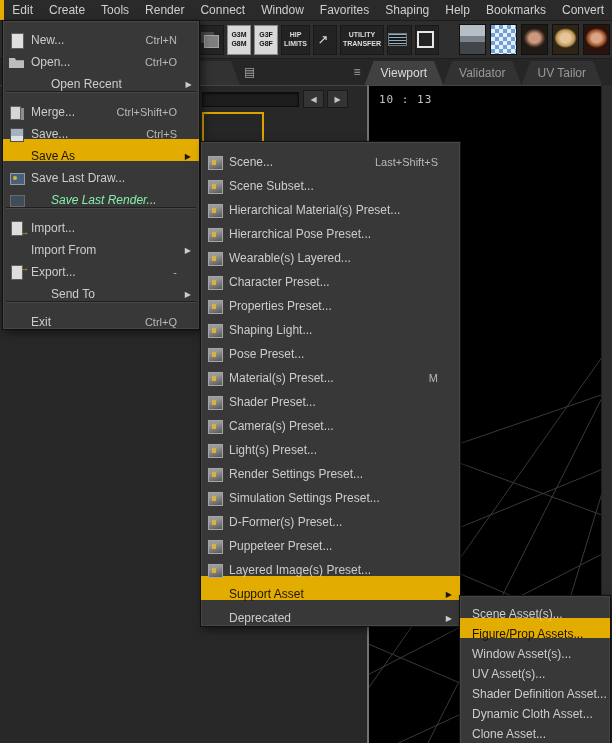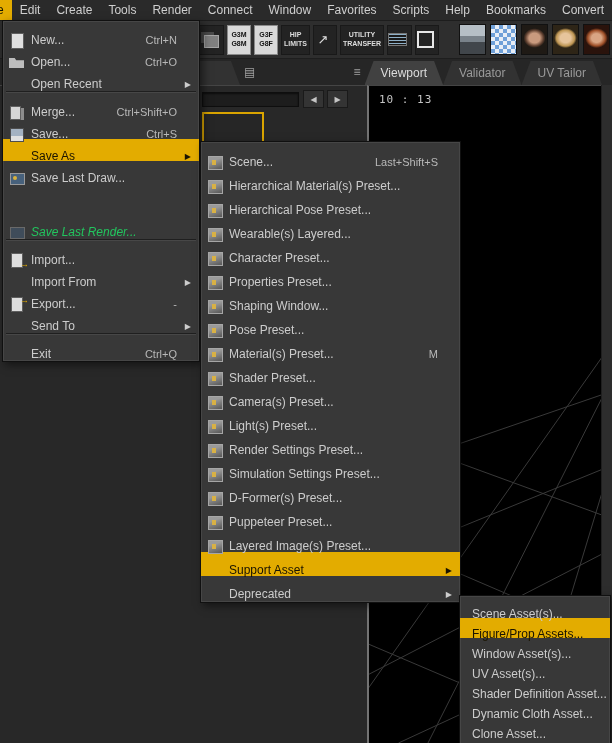--- a/index.html
+++ b/index.html
@@ -78,23 +78,23 @@
   .file-menu .menu-item { height:22px; }
   .saveas-menu .menu-item { height:24px; }
   .support-menu .menu-item { height:20px; padding-left:12px; }
   .mi-icon { width:19px; height:16px; position:relative; flex:none; margin-right:4px; }
   .mi-label { white-space:nowrap; }
   .mi-shortcut { margin-left:auto; padding-left:16px; font-size:11px; color:#b8b8b8; white-space:nowrap; }
   .mi-arrow { flex:none; width:10px; text-align:right; font-size:8px; visibility:hidden; margin-left:4px; }
   .menu-item[data-arrow="true"] .mi-arrow { visibility:visible; }
   .menu-item[data-highlighted="true"] { background:#e3ac00; color:#1a1400; }
   .menu-item[data-highlighted="true"] .mi-shortcut { color:#1a1400; }
-  .menu-item[data-disabled="true"] { color:#22c55e; font-style:italic;margin-top:32px; }
+  .menu-item[data-disabled="true"] { color:#86efac; font-style:italic; }
   .menu-item[data-disabled="true"] .mi-icon { opacity:.5; }
-  .menu-item[data-sep="true"] { margin-bottom:6px; position:relative; }
+  .menu-item[data-sep="true"] { margin-bottom:6px; position:relative;gap:20px; }
   .menu-item[data-sep="true"]::after { content:""; position:absolute; left:3px; right:3px; bottom:-3px;
       height:1px; background:#1f1f1f; box-shadow:0 1px 0 rgba(255,255,255,.08); }
 
   
   .icon-new-document-icon::before { content:""; position:absolute; left:3px; top:1px; width:11px; height:14px;
       background:#e0e0e0; border:1px solid #5f5f5f; }
   .icon-open-folder-icon::before { content:""; position:absolute; left:1px; top:4px; width:15px; height:10px;
       background:#bdbdbd; clip-path:polygon(0 0,38% 0,48% 22%,100% 22%,100% 100%,0 100%); }
   .icon-merge-icon::before { content:""; position:absolute; left:2px; top:2px; width:9px; height:12px;
       background:#d6d6d6; border:1px solid #606060; box-shadow:4px 1px 0 -1px #8d8d8d; }
@@ -128,21 +128,21 @@
       <div class="mb-item">Tools</div>
 
       <div class="mb-item">Render</div>
 
       <div class="mb-item">Connect</div>
 
       <div class="mb-item">Window</div>
 
       <div class="mb-item">Favorites</div>
 
-      <div class="mb-item">Scripts</div>
+      <div class="mb-item">Shaping</div>
 
       <div class="mb-item">Help</div>
 
       <div class="mb-item">Bookmarks</div>
 
       <div class="mb-item">Convert</div>
     </div>
 
   <div class="toolbar">
     <div class="tb-left">
@@ -338,20 +338,26 @@
 
 <div class="menu saveas-menu">
 
     <div class="menu-item">
       <span class="mi-icon icon-preset-icon"></span>
       <span class="mi-label">Scene...</span>
       <span class="mi-shortcut">Last+Shift+S</span>
       <span class="mi-arrow">▶</span>
     </div>
 
+    <div class="menu-item">
+      <span class="mi-icon icon-preset-icon"></span>
+      <span class="mi-label">Scene Subset...</span>
+      <span class="mi-shortcut"></span>
+      <span class="mi-arrow">▶</span>
+    </div>
 
     <div class="menu-item">
       <span class="mi-icon icon-preset-icon"></span>
       <span class="mi-label">Hierarchical Material(s) Preset...</span>
       <span class="mi-shortcut"></span>
       <span class="mi-arrow">▶</span>
     </div>
 
     <div class="menu-item">
       <span class="mi-icon icon-preset-icon"></span>
@@ -376,21 +382,21 @@
 
     <div class="menu-item">
       <span class="mi-icon icon-preset-icon"></span>
       <span class="mi-label">Properties Preset...</span>
       <span class="mi-shortcut"></span>
       <span class="mi-arrow">▶</span>
     </div>
 
     <div class="menu-item">
       <span class="mi-icon icon-preset-icon"></span>
-      <span class="mi-label">Shaping Window...</span>
+      <span class="mi-label">Shaping Light...</span>
       <span class="mi-shortcut"></span>
       <span class="mi-arrow">▶</span>
     </div>
 
     <div class="menu-item">
       <span class="mi-icon icon-preset-icon"></span>
       <span class="mi-label">Pose Preset...</span>
       <span class="mi-shortcut"></span>
       <span class="mi-arrow">▶</span>
     </div>

